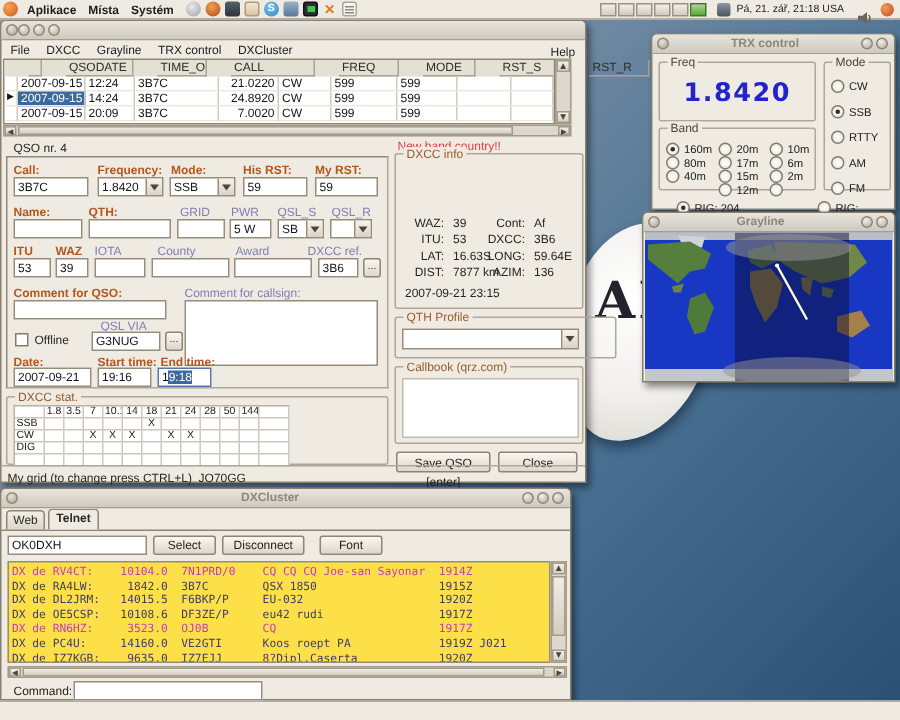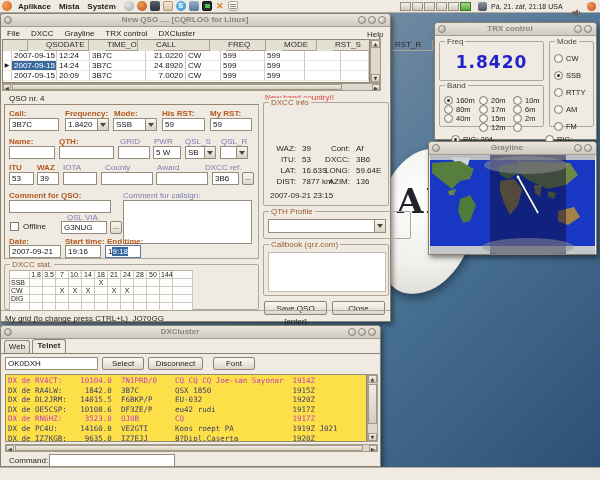--- a/index.html
+++ b/index.html
@@ -168,21 +168,20 @@
         <polygon points="0,2.5 3,2.5 6,0 6,8 3,5.5 0,5.5" fill="#6b6458"></polygon>
         <path d="M7 2 Q9 4 7 6" stroke="#6b6458" fill="none" stroke-width="1"></path>
       </svg>
   </span>
   <span class="abs" style="left:587px;top:2px;width:9px;height:9px;border-radius:50%;background:radial-gradient(circle at 35% 35%,#f09a60,#c84818);"></span>
 </div>
 
 <div class="win" style="left:0; top:13px; width:391px; height:309px;">
   <div class="titlebar">
     <span class="tb-menu"></span>
-    <span class="tb-title">New QSO .... [CQRLOG for Linux]</span>
     <span class="tb-btns">
       <span class="tb-btn"></span>
       <span class="tb-btn"></span>
       <span class="tb-btn"></span>
     </span>
   </div>
 
   <div class="menubar" style="left:6px; top:15px;">
     <span class="menu-item">File</span>
     <span class="menu-item">DXCC</span>

